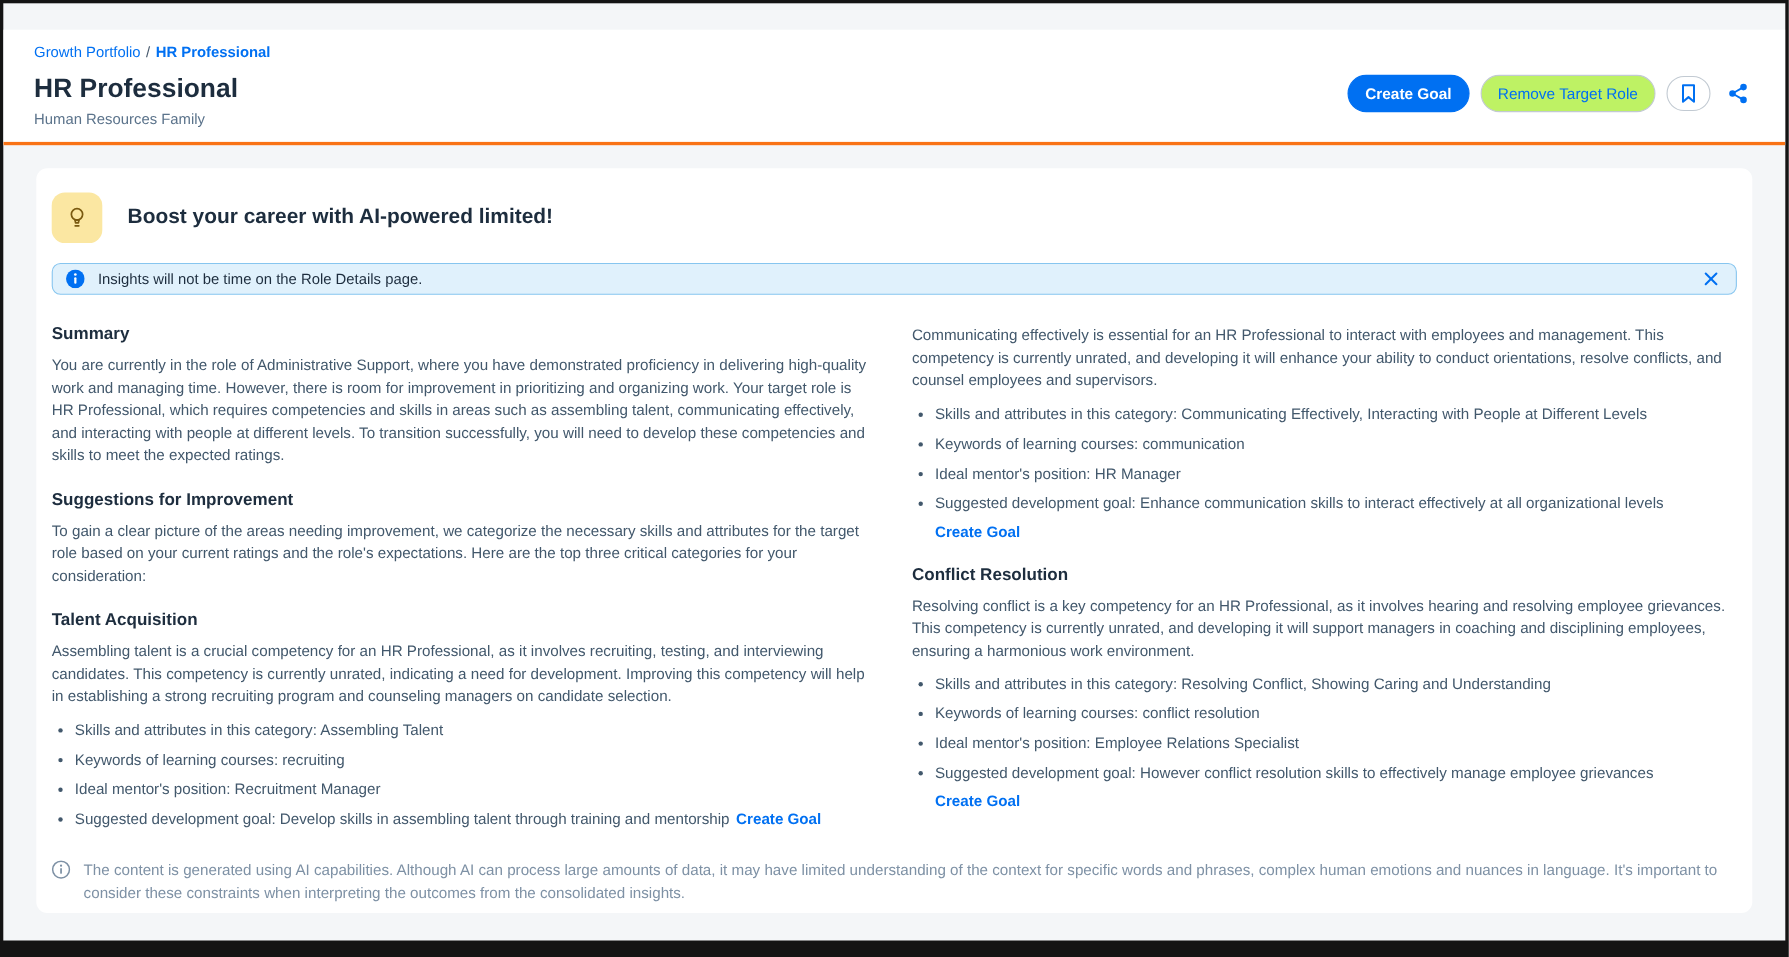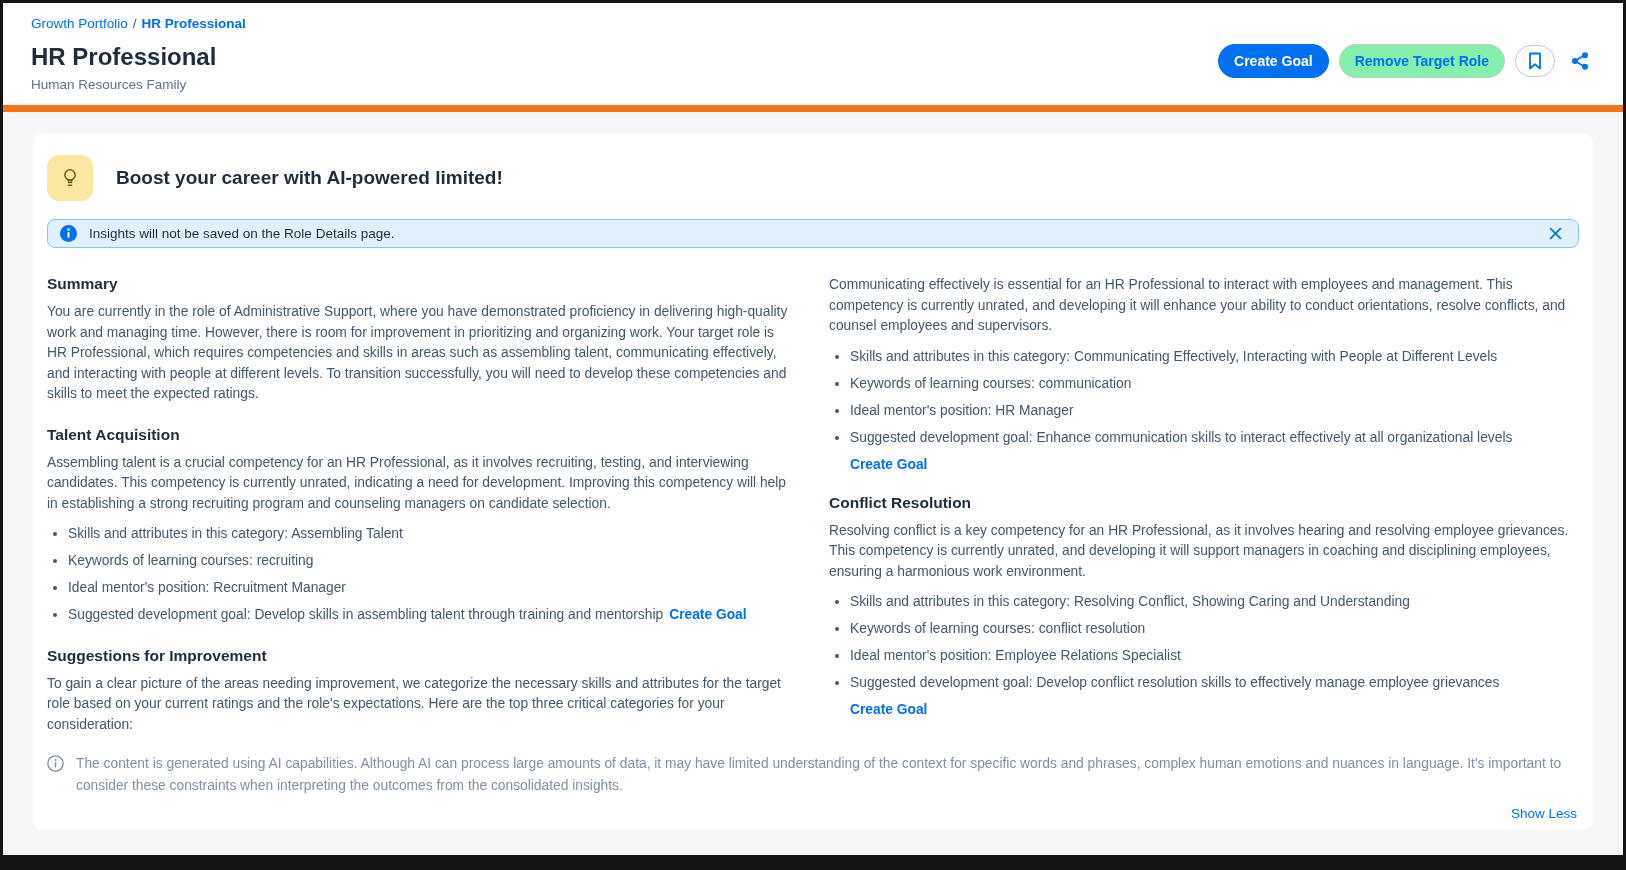--- a/index.html
+++ b/index.html
@@ -19,37 +19,38 @@
     width:100%; height:100%;
     background:#f4f6f8;
     display:flex; flex-direction:column;
     overflow:hidden;
   }
 
   
   .page-header {
     background:#ffffff;
     padding:13px 28px 13px 28px;
-    border-bottom:7px solid #f97316;
+    border-bottom:3px solid #f97316;
     flex:0 0 auto;
+    margin-top:24px;
   }
   .breadcrumb { font-size:13.5px; margin-bottom:13px; }
   .breadcrumb a { text-decoration:none; color:#0070f2; }
   .breadcrumb .sep { color:#44576b; margin:0 5px; }
   .breadcrumb .current { font-weight:bold; }
   .header-main { display:flex; justify-content:space-between; align-items:center; }
   .page-title { font-size:24px; font-weight:bold; color:#1d2d3e; line-height:1.1; margin:0; }
   .page-subtitle { font-size:13.5px; color:#5b738b; margin-top:7px; }
   .header-actions { display:flex; align-items:center; gap:10px; margin-bottom:14px; }
   .btn {
     font-family:inherit; font-size:14px; line-height:1;
     border-radius:17px; padding:9px 15px; cursor:pointer; font-weight:bold;
   }
   .btn-primary { background:#0070f2; border:1px solid #0070f2; color:#ffffff; }
-  .btn-secondary { background:#86efac; border:1px solid #c2cad2; color:#0070f2; font-weight:bold; }
+  .btn-secondary { background:#bef264; border:1px solid #c2cad2; color:#0070f2; font-weight:normal; }
   .btn-icon {
     width:40px; height:32px; background:#ffffff; border:1px solid #c2cad2;
     border-radius:16px; display:flex; align-items:center; justify-content:center; cursor:pointer;
   }
   .btn-ghost { border:none; background:transparent; width:30px; height:32px;
     display:flex; align-items:center; justify-content:center; cursor:pointer; }
 
   
   .main { flex:1 1 auto; padding:21px 30px 25px 30px; overflow:hidden; }
   .card {
@@ -147,51 +148,51 @@
       </div>
 
       <div class="banner">
         <span style="display:flex;">
           <svg width="17" height="17" viewBox="0 0 16 16">
                 <circle cx="8" cy="8" r="8" fill="#0070f2"></circle>
                 <circle cx="8" cy="4.3" r="1.15" fill="#ffffff"></circle>
                 <rect x="7.05" y="6.6" width="1.9" height="5.6" rx="0.95" fill="#ffffff"></rect>
               </svg>
         </span>
-        <span class="banner-text">Insights will not be saved on the Role Details page.</span>
+        <span class="banner-text">Insights will not be time on the Role Details page.</span>
         <button class="banner-close">
           <span style="display:flex;">
             <svg width="13" height="13" viewBox="0 0 12 12" stroke="#0070f2" stroke-width="1.7" stroke-linecap="round">
                   <line x1="1.5" y1="1.5" x2="10.5" y2="10.5"></line>
                   <line x1="10.5" y1="1.5" x2="1.5" y2="10.5"></line>
                 </svg>
           </span>
         </button>
       </div>
 
       <div class="columns">
 
         <div class="col">
           <div class="section first">
             <h3 class="sec-heading">Summary</h3>
             <p class="sec-body">You are currently in the role of Administrative Support, where you have demonstrated proficiency in delivering high-quality work and managing time. However, there is room for improvement in prioritizing and organizing work. Your target role is HR Professional, which requires competencies and skills in areas such as assembling talent, communicating effectively, and interacting with people at different levels. To transition successfully, you will need to develop these competencies and skills to meet the expected ratings.</p>
+          </div>
+          <div class="section">
+            <h3 class="sec-heading">Suggestions for Improvement</h3>
+            <p class="sec-body">To gain a clear picture of the areas needing improvement, we categorize the necessary skills and attributes for the target role based on your current ratings and the role's expectations. Here are the top three critical categories for your consideration:</p>
           </div>
           <div class="section">
             <h3 class="sec-heading">Talent Acquisition</h3>
             <p class="sec-body">Assembling talent is a crucial competency for an HR Professional, as it involves recruiting, testing, and interviewing candidates. This competency is currently unrated, indicating a need for development. Improving this competency will help in establishing a strong recruiting program and counseling managers on candidate selection.</p>
             <ul class="points">
               <li><span>Skills and attributes in this category: Assembling Talent</span></li>
               <li><span>Keywords of learning courses: recruiting</span></li>
               <li><span>Ideal mentor's position: Recruitment Manager</span></li>
               <li><span>Suggested development goal: Develop skills in assembling talent through training and mentorship</span><a href="#" class="create-goal-link cg-inline">Create Goal</a></li>
             </ul>
-          </div>
-          <div class="section">
-            <h3 class="sec-heading">Suggestions for Improvement</h3>
-            <p class="sec-body">To gain a clear picture of the areas needing improvement, we categorize the necessary skills and attributes for the target role based on your current ratings and the role's expectations. Here are the top three critical categories for your consideration:</p>
           </div>
         </div>
 
         <div class="col">
           <div class="section first">
             <p class="sec-body">Communicating effectively is essential for an HR Professional to interact with employees and management. This competency is currently unrated, and developing it will enhance your ability to conduct orientations, resolve conflicts, and counsel employees and supervisors.</p>
             <ul class="points">
               <li><span>Skills and attributes in this category: Communicating Effectively, Interacting with People at Different Levels</span></li>
               <li><span>Keywords of learning courses: communication</span></li>
               <li><span>Ideal mentor's position: HR Manager</span></li>
@@ -199,21 +200,21 @@
             </ul>
             <div class="cg-standalone"><a href="#" class="create-goal-link">Create Goal</a></div>
           </div>
           <div class="section">
             <h3 class="sec-heading">Conflict Resolution</h3>
             <p class="sec-body">Resolving conflict is a key competency for an HR Professional, as it involves hearing and resolving employee grievances. This competency is currently unrated, and developing it will support managers in coaching and disciplining employees, ensuring a harmonious work environment.</p>
             <ul class="points">
               <li><span>Skills and attributes in this category: Resolving Conflict, Showing Caring and Understanding</span></li>
               <li><span>Keywords of learning courses: conflict resolution</span></li>
               <li><span>Ideal mentor's position: Employee Relations Specialist</span></li>
-              <li><span>Suggested development goal: Develop conflict resolution skills to effectively manage employee grievances</span></li>
+              <li><span>Suggested development goal: However conflict resolution skills to effectively manage employee grievances</span></li>
             </ul>
             <div class="cg-standalone"><a href="#" class="create-goal-link">Create Goal</a></div>
           </div>
         </div>
 
       </div>
 
       <div class="disclaimer">
         <span style="display:flex;">
           <svg width="17" height="17" viewBox="0 0 16 16" fill="none">

